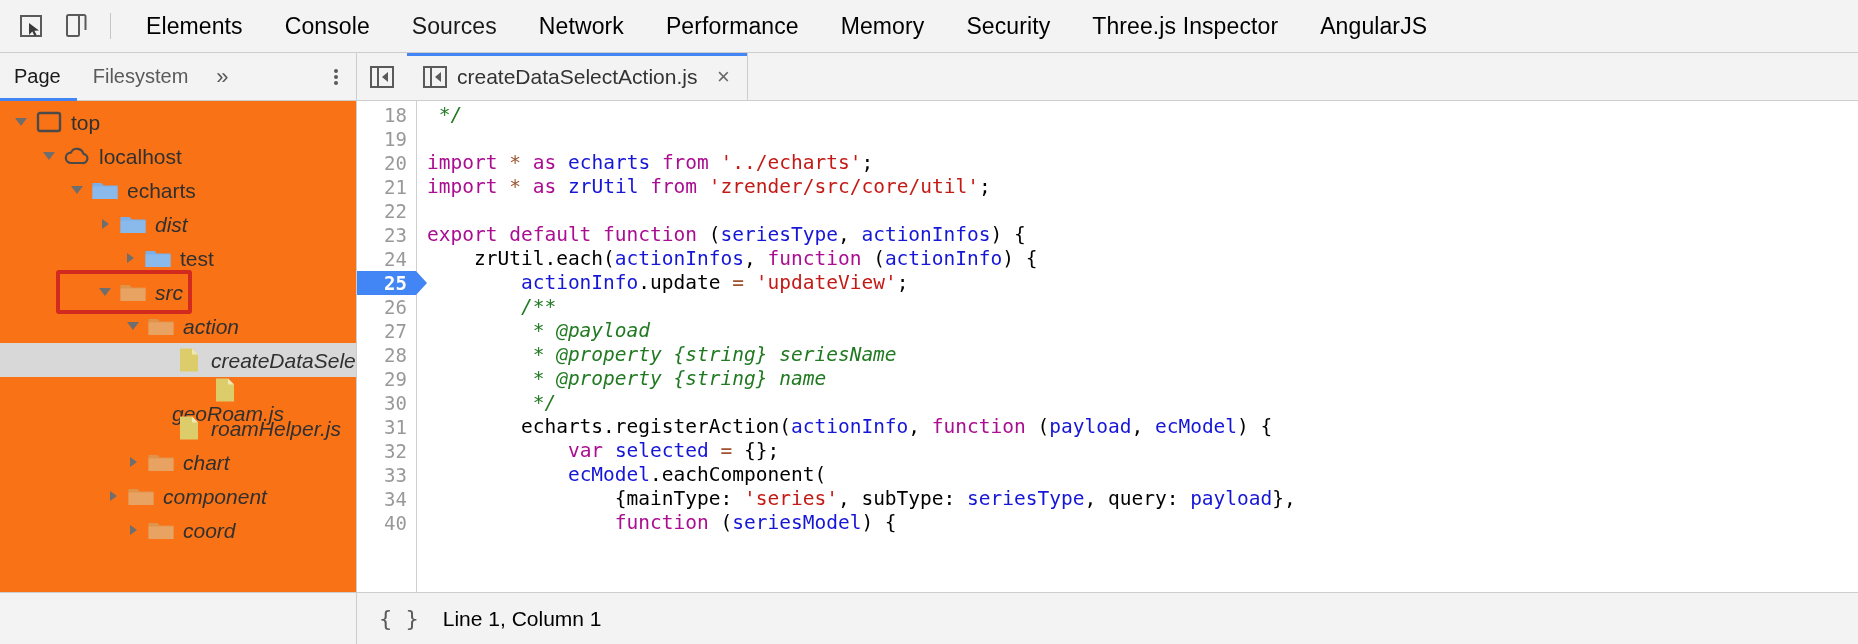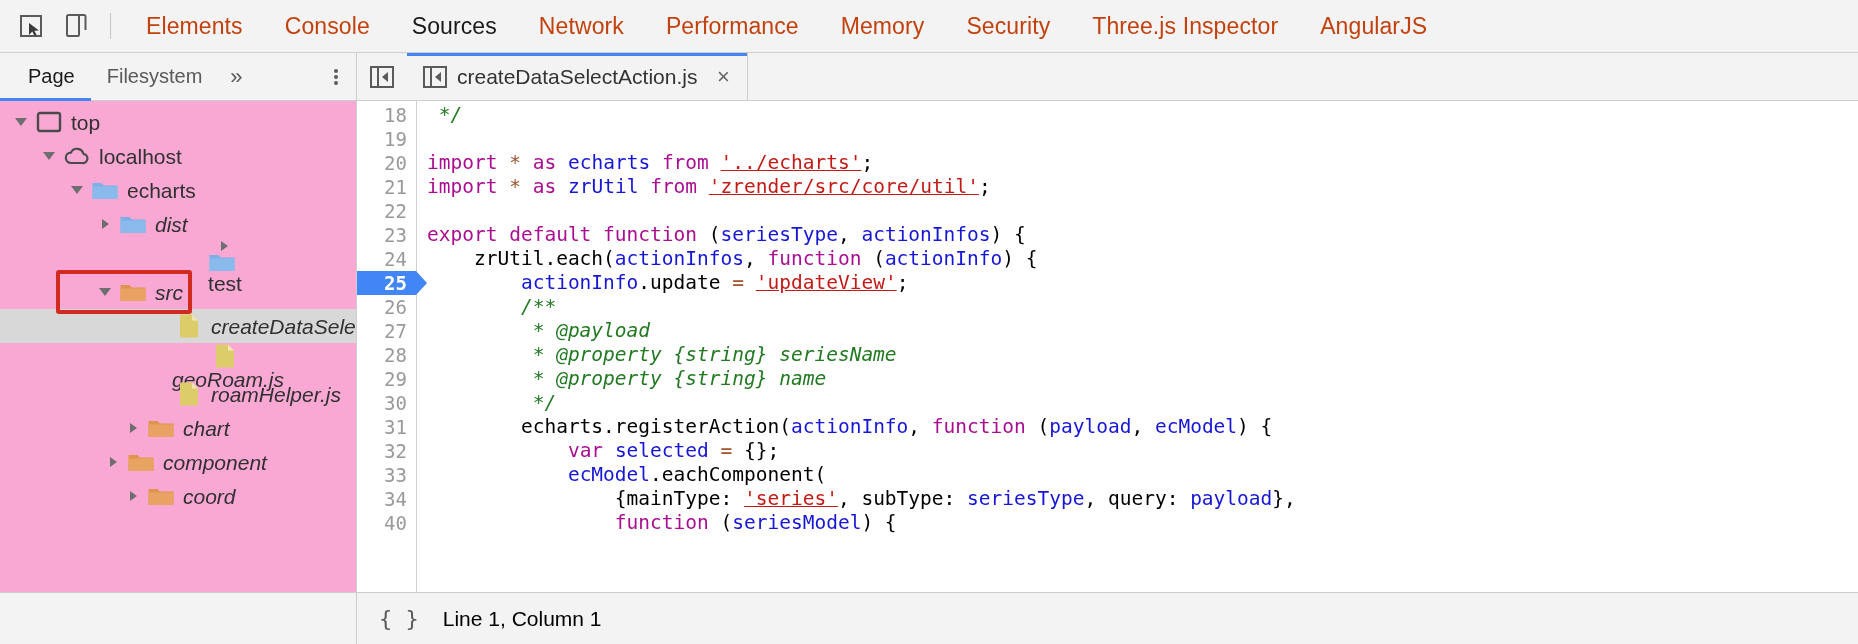--- a/index.html
+++ b/index.html
@@ -37,21 +37,21 @@
     width: 1px; height: 26px;
     background: #c6c6c6;
     margin: 0 14px 0 10px;
   }
   .tab-strip { display: flex; align-items: center; height: 100%; }
   .panel-tab {
     height: 100%;
     display: flex; align-items: center;
     padding: 0 21px;
     font-size: 23px;
-    color: #c2410c;
+    color: #000000;
     cursor: pointer;
     white-space: nowrap;
     letter-spacing: 0.1px;
   }
   .panel-tab.active { color: #1a1a1a; font-weight: 500; }
 
   
   .split { flex: 1; display: flex; min-height: 0; }
 
   
@@ -71,21 +71,21 @@
   }
   .nav-tab {
     height: 100%;
     display: flex; align-items: center;
     padding: 0 16px;
     font-size: 20px;
     color: #5a5a5a;
     cursor: pointer;
     position: relative;
   }
-  .nav-tab:first-child { padding-left: 28px; }
+  .nav-tab:first-child { padding-left: 14px; }
   .nav-tab.active { color: #1a1a1a; }
   .nav-tab.active::after {
     content: "";
     position: absolute;
     left: 0; right: 0; bottom: -1px;
     height: 3px;
     background: #4285f4;
   }
   .nav-more {
     font-size: 22px; color: #5a5a5a;
@@ -101,21 +101,21 @@
   .kebab-dot {
     width: 4px; height: 4px; border-radius: 50%;
     background: #5a5a5a;
     margin: 2px 0;
   }
 
   .tree {
     flex: 1;
     overflow: hidden;
     padding-top: 4px;
-    background: #f9a8d4;
+    background: #f97316;
   }
   .tree-row {
     height: 34px;
     display: flex; align-items: center;
     font-size: 21px;
     color: #303030;
     cursor: pointer;
     white-space: nowrap;
     position: relative;
   }
@@ -246,21 +246,21 @@
   .cline {
     height: 24px;
     line-height: 24px;
     font-family: "DejaVu Sans Mono", monospace;
     font-size: 19.5px;
     white-space: pre;
     color: #000000;
   }
   .tok-kw    { color: #aa0d91; }
   .tok-id    { color: #1616d6; }
-  .tok-str   { color: #c41a16; text-decoration: underline; }
+  .tok-str   { color: #c41a16; }
   .tok-cm    { color: #217a21; font-style: italic; }
   .tok-plain { color: #000000; }
   .tok-op    { color: #a0522d; }
 
   .status-bar {
     height: 52px; min-height: 52px;
     display: flex; align-items: center;
     background: #f3f3f3;
     border-top: 1px solid #cdcdcd;
     padding-left: 22px;
@@ -370,21 +370,21 @@
               <i></i>
             </span>
             <span class="ticon">
               <svg width="28" height="22" viewBox="0 0 28 22">
                 <path d="M1.5 4 h9 l2.2 2.6 h13.8 v13.4 h-25 Z" fill="#7cafe8"></path>
                 <rect x="1.5" y="7.4" width="25" height="12.6" fill="#8ab9ec"></rect>
               </svg>
             </span>
             <span class="tlabel">dist</span>
           </div>
-          <div class="tree-row" style="padding-left: 94px; flex-direction: column;">
+          <div class="tree-row" style="padding-left: 119px;">
             <span class="tw ">
               <i></i>
             </span>
             <span class="ticon">
               <svg width="28" height="22" viewBox="0 0 28 22">
                 <path d="M1.5 4 h9 l2.2 2.6 h13.8 v13.4 h-25 Z" fill="#7cafe8"></path>
                 <rect x="1.5" y="7.4" width="25" height="12.6" fill="#8ab9ec"></rect>
               </svg>
             </span>
             <span class="tlabel">test</span>
@@ -393,20 +393,32 @@
             <span class="tw open">
               <i></i>
             </span>
             <span class="ticon">
               <svg width="28" height="22" viewBox="0 0 28 22">
                 <path d="M1.5 4 h9 l2.2 2.6 h13.8 v13.4 h-25 Z" fill="#e0934a"></path>
                 <rect x="1.5" y="7.4" width="25" height="12.6" fill="#e8a262"></rect>
               </svg>
             </span>
             <span class="tlabel italic">src</span>
+          </div>
+          <div class="tree-row" style="padding-left: 122px;">
+            <span class="tw open">
+              <i></i>
+            </span>
+            <span class="ticon">
+              <svg width="28" height="22" viewBox="0 0 28 22">
+                <path d="M1.5 4 h9 l2.2 2.6 h13.8 v13.4 h-25 Z" fill="#e0934a"></path>
+                <rect x="1.5" y="7.4" width="25" height="12.6" fill="#e8a262"></rect>
+              </svg>
+            </span>
+            <span class="tlabel italic">action</span>
           </div>
           <div class="tree-row selected" style="padding-left: 150px;">
             <span class="tw empty">
               <i></i>
             </span>
             <span class="ticon">
               <svg width="24" height="26" viewBox="0 0 24 26">
                 <path d="M3 1.5 h12 l6 6 v17 h-18 Z" fill="#ddcc6a"></path>
                 <path d="M15 1.5 v6 h6 Z" fill="#f0e8b4"></path>
               </svg>

